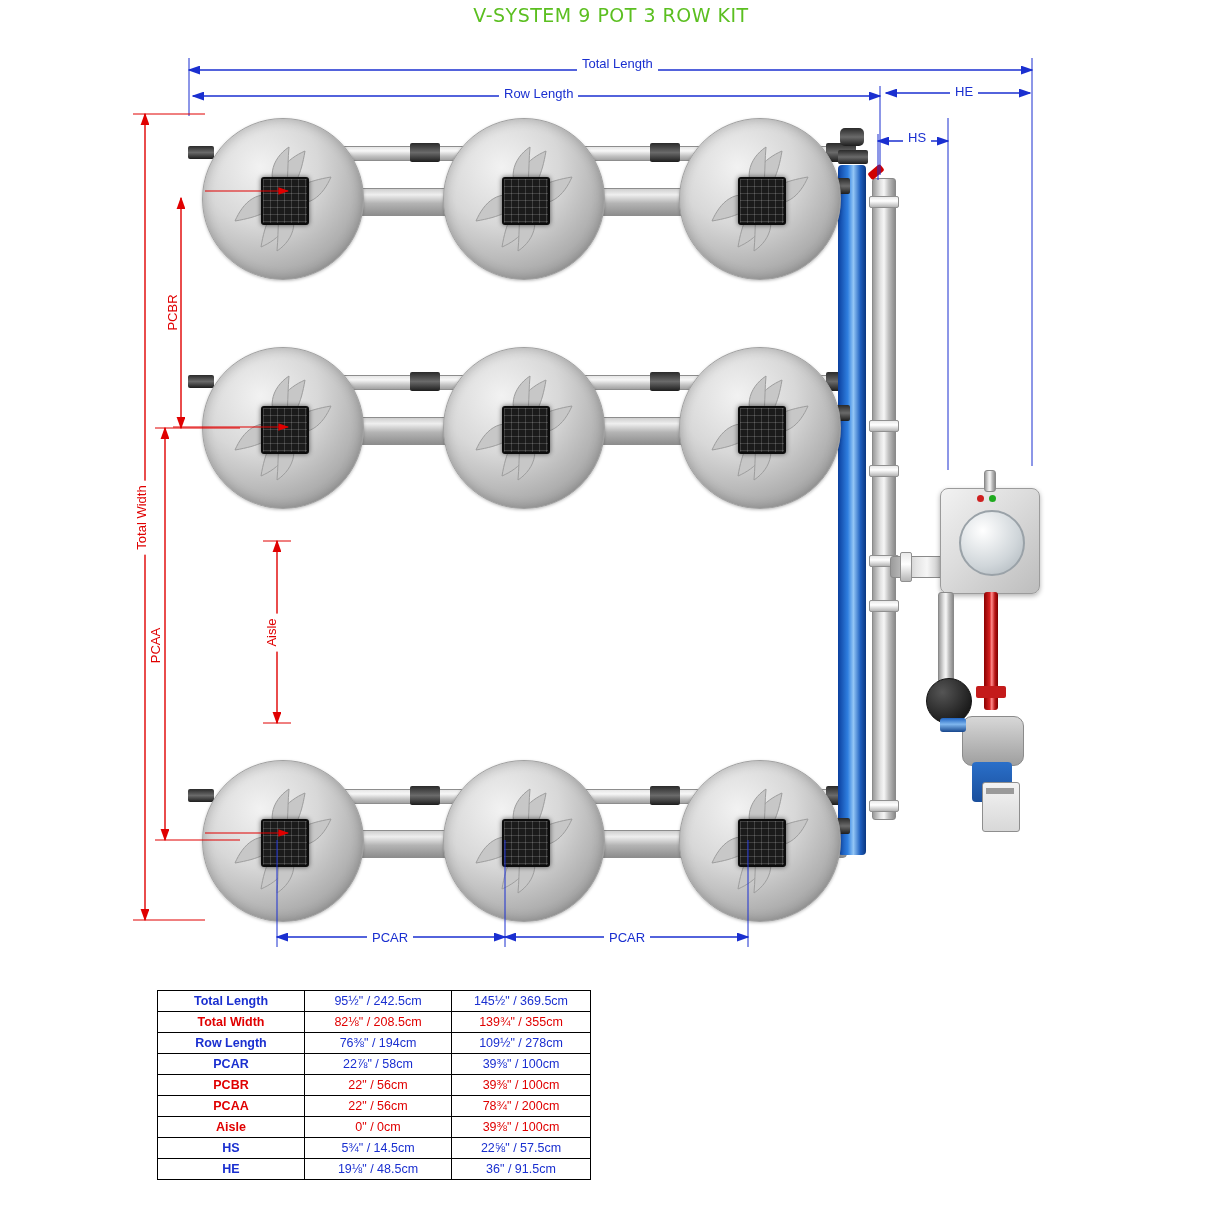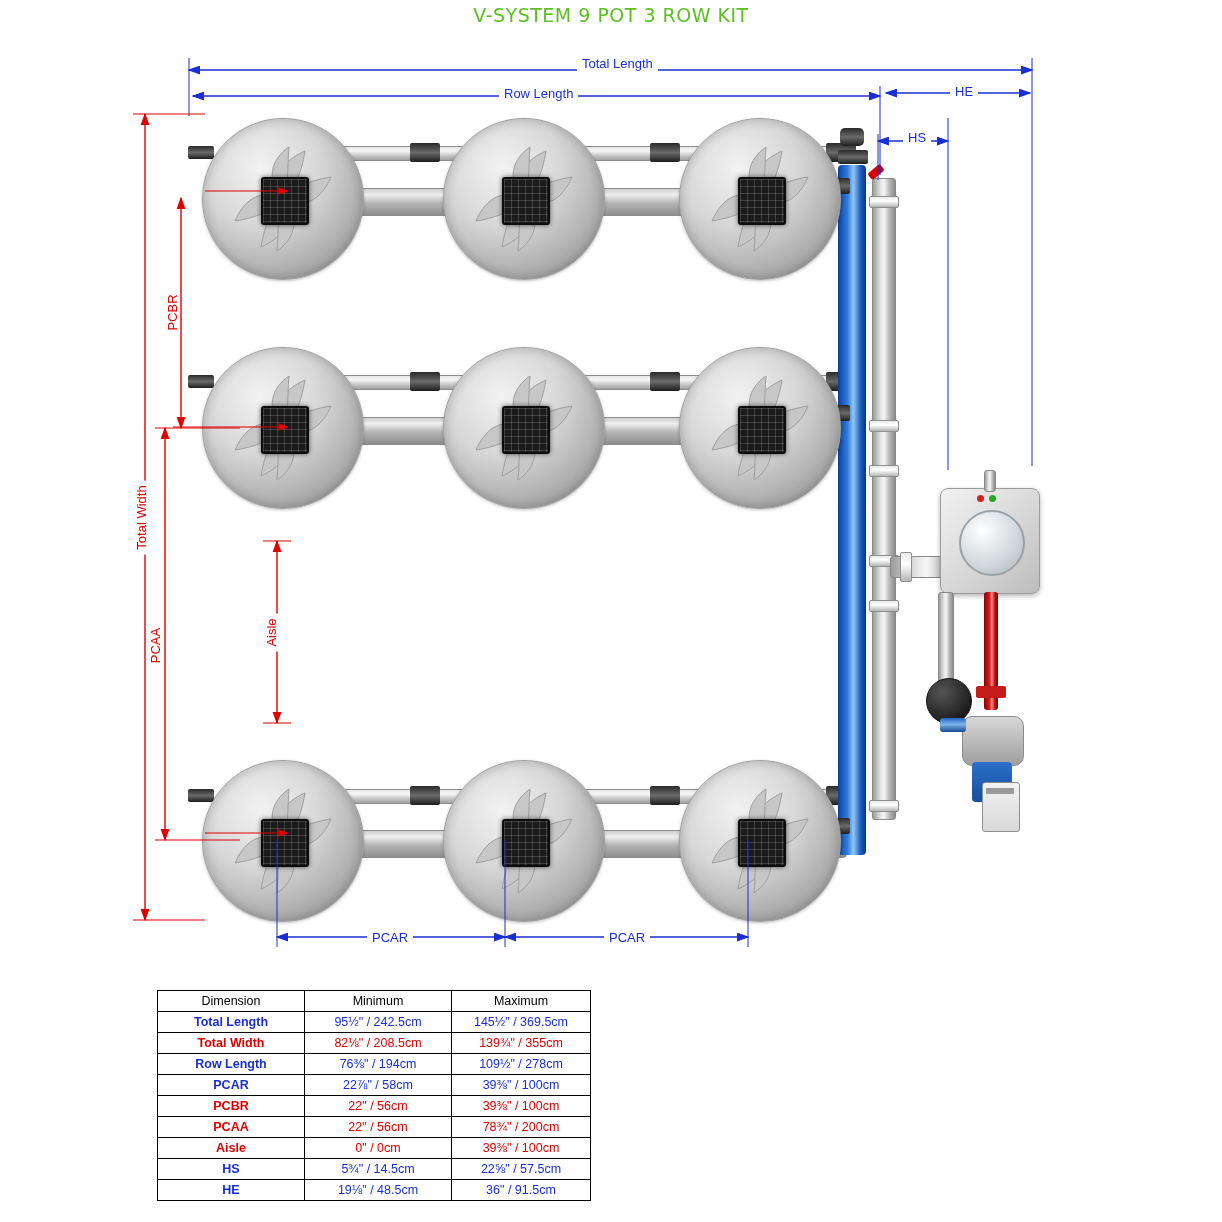--- a/index.html
+++ b/index.html
@@ -461,25 +461,20 @@
   <div class="dim-label red rot90" style="left:149px; top:305px;">PCBR</div>
   <div class="dim-label red rot90" style="left:133px; top:638px;">PCAA</div>
   <div class="dim-label red rot90" style="left:252px; top:625px;">Aisle</div>
 
   <div class="dim-label blue" style="left:367px; top:930px;">PCAR</div>
   <div class="dim-label blue" style="left:604px; top:930px;">PCAR</div>
 
   <table class="dims">
     <tbody id="dims-body">
         <tr>
-          <td class="hdr c1">Dimension</td>
-          <td class="hdr c2">Minimum</td>
-          <td class="hdr c3">Maximum</td>
-        </tr>
-        <tr>
           <td class="c1 name-blue">Total Length</td>
           <td class="c2 val-blue">95½" / 242.5cm</td>
           <td class="c3 val-blue">145½" / 369.5cm</td>
         </tr>
         <tr>
           <td class="c1 name-red">Total Width</td>
           <td class="c2 val-red">82⅛" / 208.5cm</td>
           <td class="c3 val-red">139¾" / 355cm</td>
         </tr>
         <tr>

